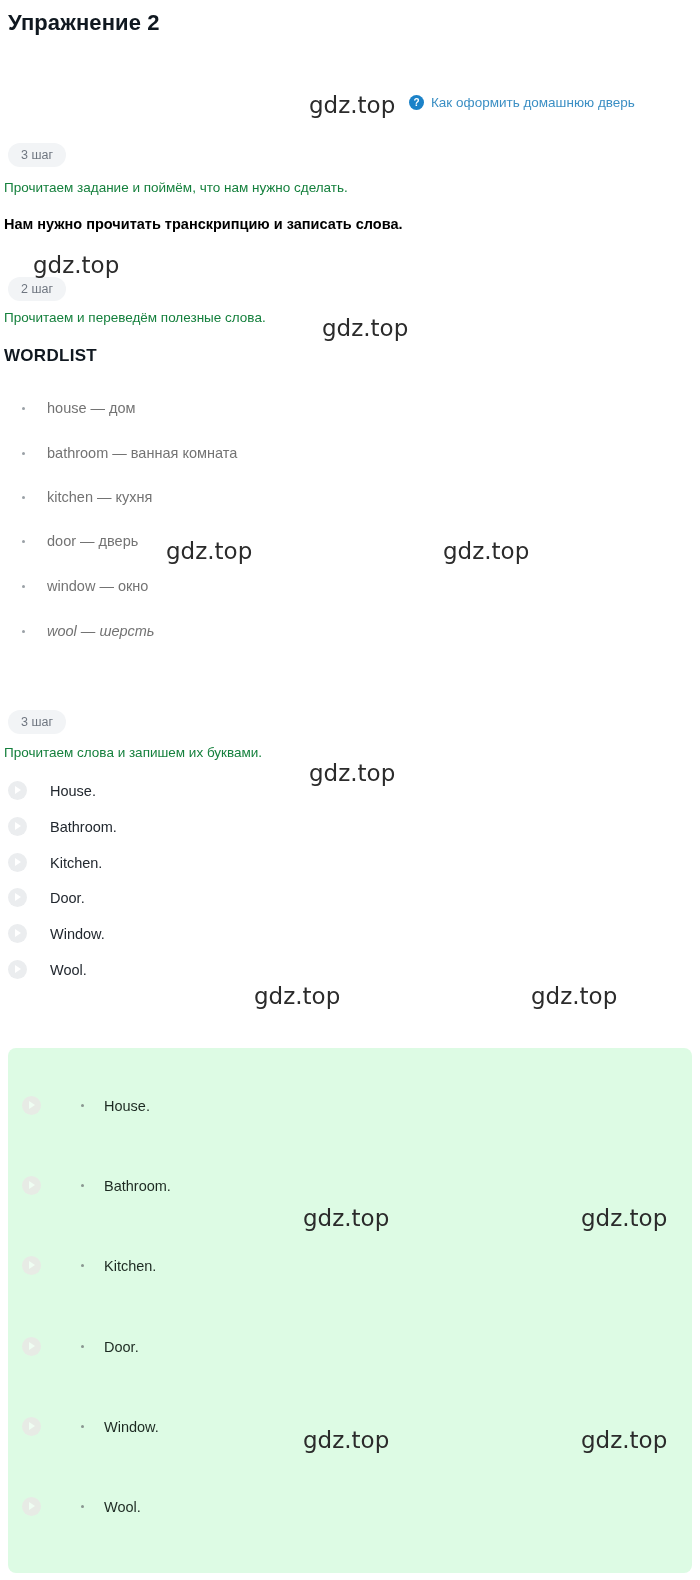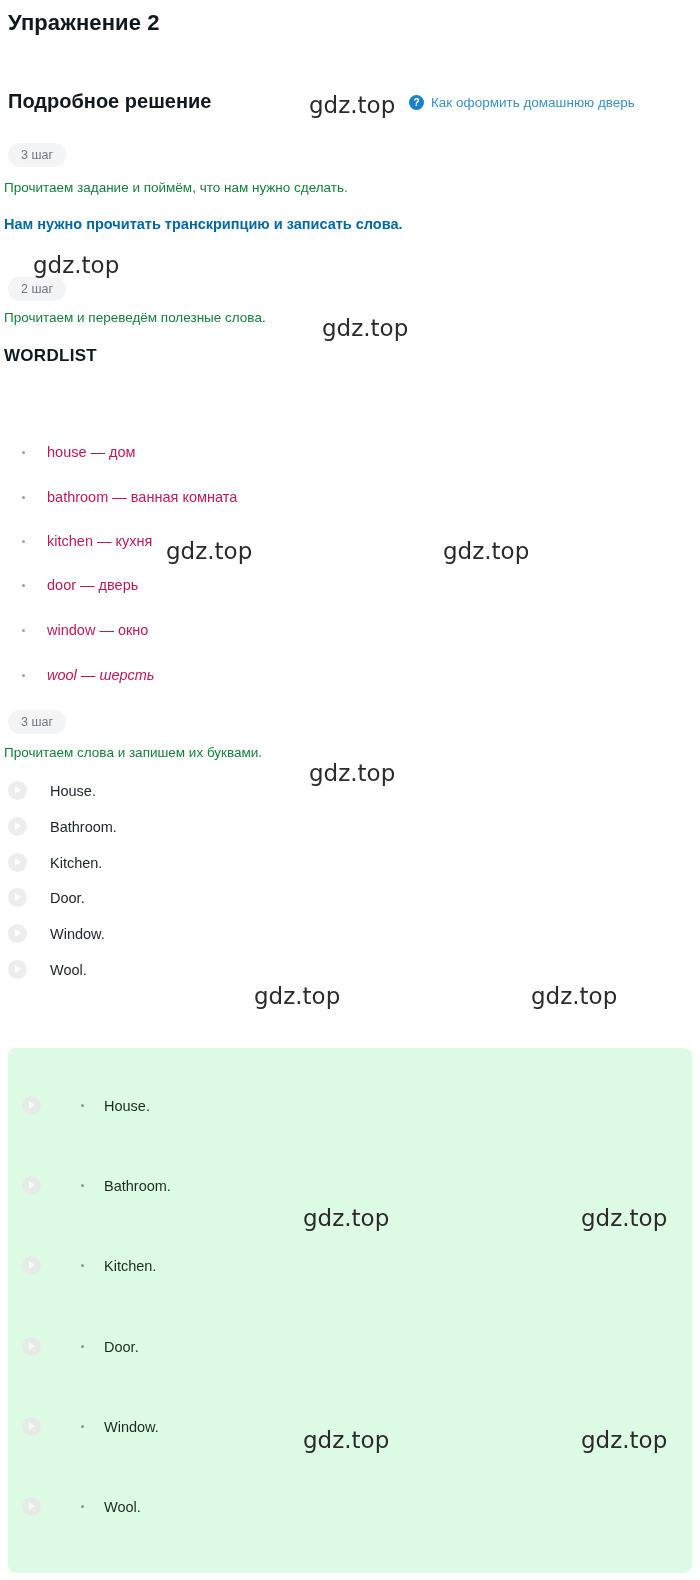--- a/index.html
+++ b/index.html
@@ -77,41 +77,40 @@
   .step-text {
     position: absolute;
     font-size: 13.5px;
     color: #15803d;
     white-space: nowrap;
   }
   .strong-line {
     position: absolute;
     font-size: 14.5px;
     font-weight: bold;
-    color: #0369a1;
+    color: #000000;
     white-space: nowrap;
   }
 
   
   .wordlist-title {
     position: absolute;
     left: 4px;
     top: 346px;
     font-size: 17px;
     font-weight: bold;
     letter-spacing: 0.3px;
     color: #101820;
   }
   .wl-item {
     position: absolute;
     left: 22px;
     font-size: 14.5px;
-    color: #be185d;
-    white-space: nowrap;
-    margin-top: 44px;
+    color: #737373;
+    white-space: nowrap;
   }
   .wl-item .dot {
     display: inline-block;
     width: 3px;
     height: 3px;
     border-radius: 50%;
     background: #9aa0a6;
     vertical-align: middle;
     margin-right: 22px;
     margin-bottom: 2px;
@@ -218,21 +217,20 @@
     white-space: nowrap;
     pointer-events: none;
   }
 </style>
 </head>
 <body>
 
 <div class="page">
 
   <div class="ex-title">Упражнение 2</div>
-  <div class="solution-head">Подробное решение</div>
 
   <a class="howto-link" href="#">
     <span class="howto-q">?</span>
     <span>Как оформить домашнюю дверь</span>
   </a>
 
   <div class="step-badge" style="left:8px; top:143px;">3 шаг</div>
   <div class="step-text" style="left:4px; top:180px;">Прочитаем задание и поймём, что нам нужно сделать.</div>
   <div class="strong-line" style="left:4px; top:216px;">Нам нужно прочитать транскрипцию и записать слова.</div>
 

